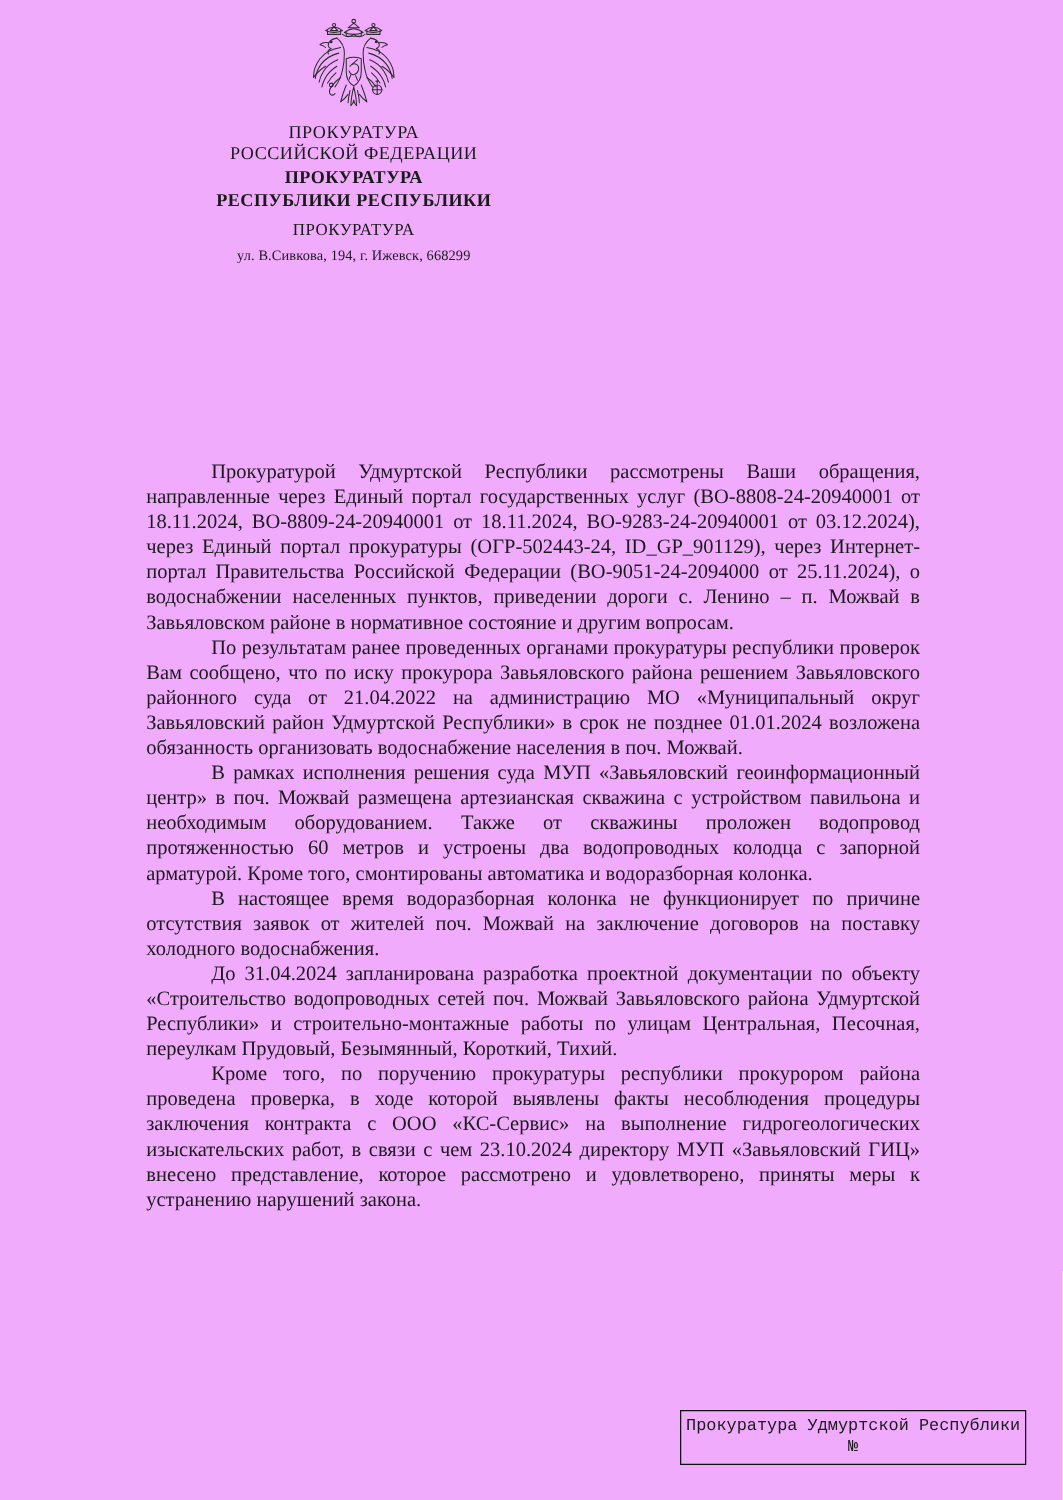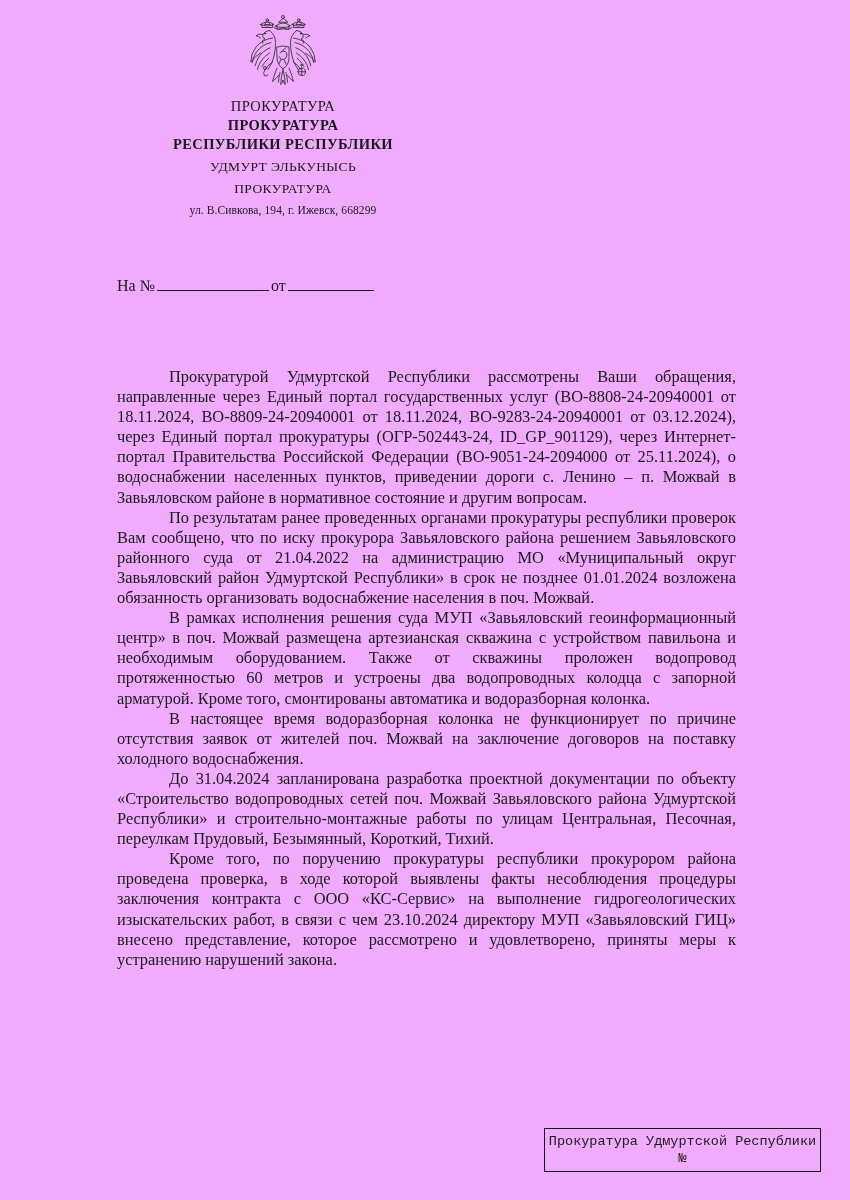--- a/index.html
+++ b/index.html
@@ -183,30 +183,27 @@
 
         <path d="M52 72 q-4 10 -6 18 q5 -4 8 -8"></path>
         <path d="M68 72 q4 10 6 18 q-5 -4 -8 -8"></path>
         <path d="M60 74 q-3 12 -3 20 q3 -3 3 -6 q0 3 3 6 q0 -8 -3 -20"></path>
         <path d="M56 78 q-2 8 -2 13"></path>
         <path d="M64 78 q2 8 2 13"></path>
       </g>
     </svg>
 
     <div class="lh-line lh-l1">ПРОКУРАТУРА</div>
+    <div class="lh-line lh-l1">РОССИЙСКОЙ ФЕДЕРАЦИИ</div>
     <div class="lh-line lh-l2">ПРОКУРАТУРА</div>
     <div class="lh-line lh-l2">РЕСПУБЛИКИ РЕСПУБЛИКИ</div>
-    <div class="lh-line lh-l3">УДМУРТ ЭЛЬКУНЫСЬ</div>
     <div class="lh-line lh-l3">ПРОКУРАТУРА</div>
     <div class="lh-addr">ул. В.Сивкова, 194, г. Ижевск, 668299</div>
   </div>
 
-  <div class="ref-line">
-    <span>На №</span><span class="rule rule-long"></span><span>от</span><span class="rule rule-short"></span>
-  </div>
 
   <div class="body-text">
     <p>Прокуратурой Удмуртской Республики рассмотрены Ваши обращения, направленные через Единый портал государственных услуг (ВО-8808-24-20940001 от 18.11.2024, ВО-8809-24-20940001 от 18.11.2024, ВО-9283-24-20940001 от 03.12.2024), через Единый портал прокуратуры (ОГР-502443-24, ID_GP_901129), через Интернет-портал Правительства Российской Федерации (ВО-9051-24-2094000 от 25.11.2024), о водоснабжении населенных пунктов, приведении дороги с. Ленино – п. Можвай в Завьяловском районе в нормативное состояние и другим вопросам.</p>
     <p>По результатам ранее проведенных органами прокуратуры республики проверок Вам сообщено, что по иску прокурора Завьяловского района решением Завьяловского районного суда от 21.04.2022 на администрацию МО «Муниципальный округ Завьяловский район Удмуртской Республики» в срок не позднее 01.01.2024 возложена обязанность организовать водоснабжение населения в поч. Можвай.</p>
     <p>В рамках исполнения решения суда МУП «Завьяловский геоинформационный центр» в поч. Можвай размещена артезианская скважина с устройством павильона и необходимым оборудованием. Также от скважины проложен водопровод протяженностью 60 метров и устроены два водопроводных колодца с запорной арматурой. Кроме того, смонтированы автоматика и водоразборная колонка.</p>
     <p>В настоящее время водоразборная колонка не функционирует по причине отсутствия заявок от жителей поч. Можвай на заключение договоров на поставку холодного водоснабжения.</p>
     <p>До 31.04.2024 запланирована разработка проектной документации по объекту «Строительство водопроводных сетей поч. Можвай Завьяловского района Удмуртской Республики» и строительно-монтажные работы по улицам Центральная, Песочная, переулкам Прудовый, Безымянный, Короткий, Тихий.</p>
     <p>Кроме того, по поручению прокуратуры республики прокурором района проведена проверка, в ходе которой выявлены факты несоблюдения процедуры заключения контракта с ООО «КС-Сервис» на выполнение гидрогеологических изыскательских работ, в связи с чем 23.10.2024 директору МУП «Завьяловский ГИЦ» внесено представление, которое рассмотрено и удовлетворено, приняты меры к устранению нарушений закона.</p>
   </div>
 

